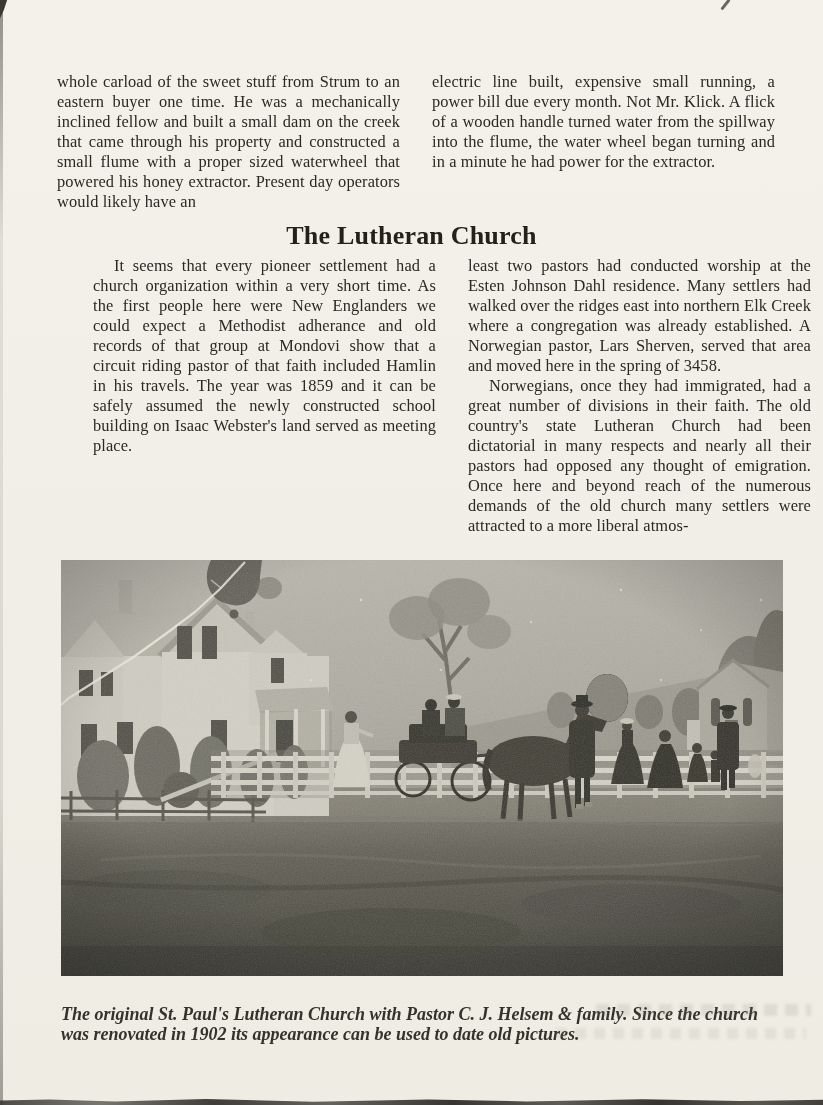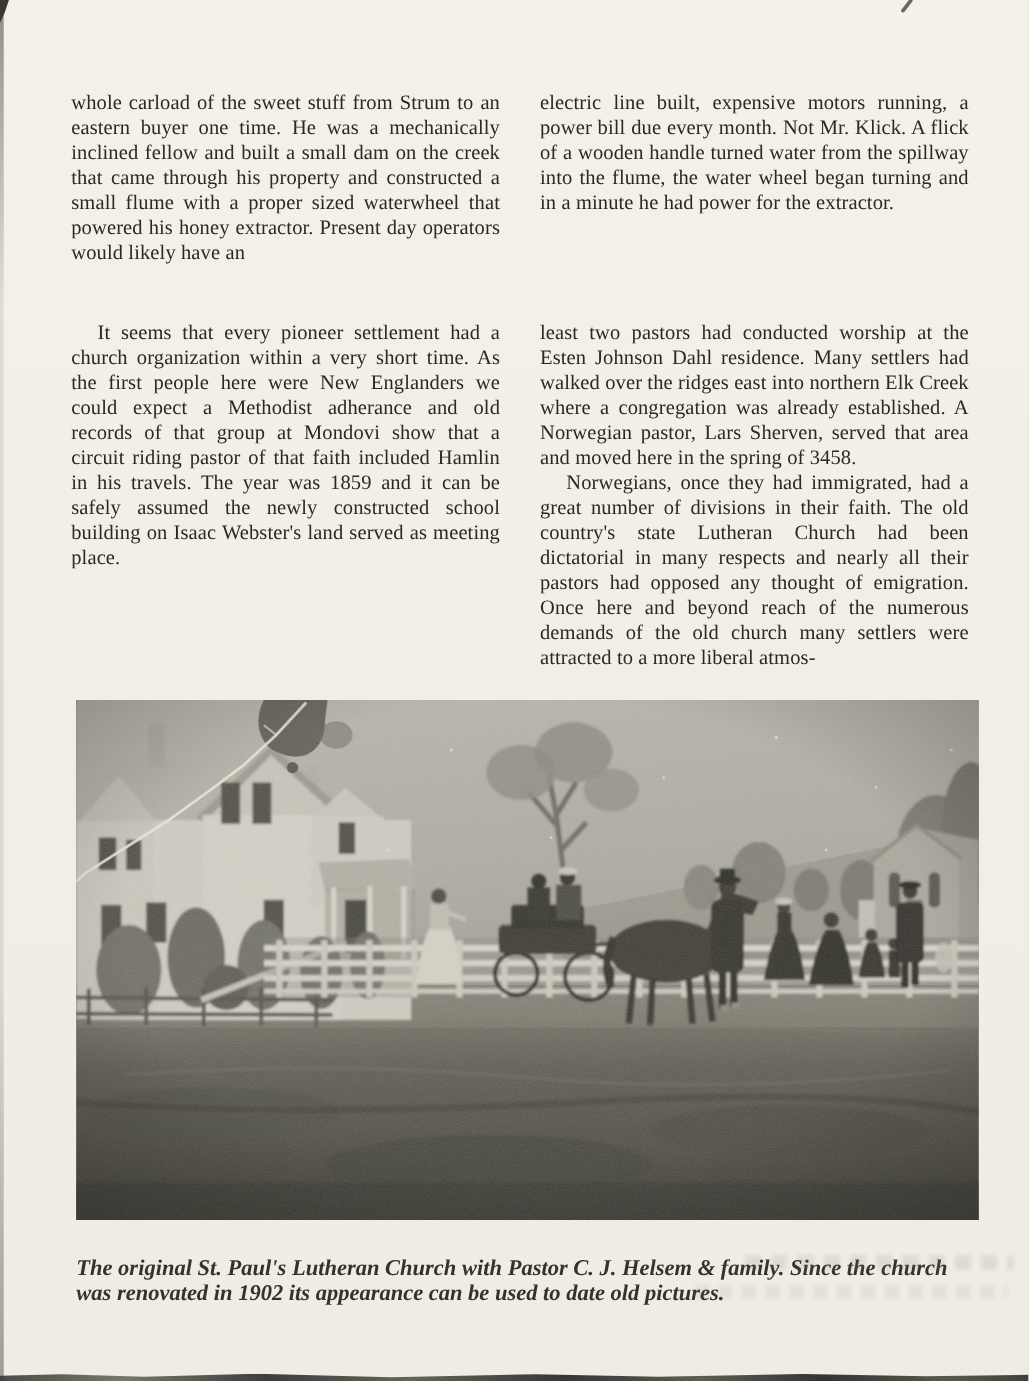--- a/index.html
+++ b/index.html
@@ -18,21 +18,21 @@
   .corner-tl{position:absolute;left:0;top:0;width:13px;height:26px;background:#3a3831;
     clip-path:polygon(0 0,55% 0,28% 40%,0 70%);}
   .mark-tr{position:absolute;left:724px;top:-2px;width:3px;height:13px;background:#6a675e;transform:rotate(38deg);border-radius:2px;}
 
   
   .two-col{position:absolute;left:57px;width:719px;display:flex;gap:32px;}
   .col{width:343px;text-align:justify;font-size:16.4px;line-height:20px;letter-spacing:.1px;}
   .col p{margin:0;}
   .col p.indent{text-indent:21px;}
   .top-cols{top:72px;}
-  .article-cols{top:256px;}
+  .article-cols{top:256px;margin-left:36px;}
   h1.title{position:absolute;top:221px;left:0;width:100%;margin:0;text-align:center;
     font-size:26px;font-weight:bold;color:#232219;letter-spacing:.2px;}
 
   
   .photo-wrap{position:absolute;left:61px;top:560px;width:722px;height:416px;background:#a5a29a;
     box-shadow:inset 0 0 14px rgba(30,30,25,.35);}
   .photo-wrap svg{display:block;width:100%;height:100%;}
 
   .caption{position:absolute;left:61px;top:987px;width:722px;
     font-style:italic;font-weight:bold;font-size:18px;line-height:19.5px;color:#34332b;}
@@ -51,24 +51,25 @@
 
   <div class="edge-left"></div>
   <div class="corner-tl"></div>
   <div class="mark-tr"></div>
 
   <section class="two-col top-cols">
     <div class="col">
       <p>whole carload of the sweet stuff from Strum to an eastern buyer one time. He was a mechanically inclined fellow and built a small dam on the creek that came through his property and constructed a small flume with a proper sized waterwheel that powered his honey extractor. Present day operators would likely have an</p>
     </div>
     <div class="col">
-      <p>electric line built, expensive motors running, a power bill due every month. Not Mr. Klick. A flick of a wooden handle turned water from the spillway into the flume, the water wheel began turning and in a minute he had power for the extractor.</p>
+      <p>electric line built, expensive small running, a power bill due every month. Not Mr. Klick. A flick of a wooden handle turned water from the spillway into the flume, the water wheel began turning and in a minute he had power for the extractor.</p>
     </div>
   </section>
 
+  <h1 class="title">The Lutheran Church</h1>
 
   <section class="two-col article-cols">
     <div class="col">
       <p class="indent">It seems that every pioneer settlement had a church organization within a very short time. As the first people here were New Englanders we could expect a Methodist adherance and old records of that group at Mondovi show that a circuit riding pastor of that faith included Hamlin in his travels. The year was 1859 and it can be safely assumed the newly constructed school building on Isaac Webster's land served as meeting place.</p>
     </div>
     <div class="col">
       <p>least two pastors had conducted worship at the Esten Johnson Dahl residence. Many settlers had walked over the ridges east into northern Elk Creek where a congregation was already established. A Norwegian pastor, Lars Sherven, served that area and moved here in the spring of 3458.</p>
       <p class="indent">Norwegians, once they had immigrated, had a great number of divisions in their faith. The old country's state Lutheran Church had been dictatorial in many respects and nearly all their pastors had opposed any thought of emigration. Once here and beyond reach of the numerous demands of the old church many settlers were attracted to a more liberal atmos-</p>
     </div>
   </section>

